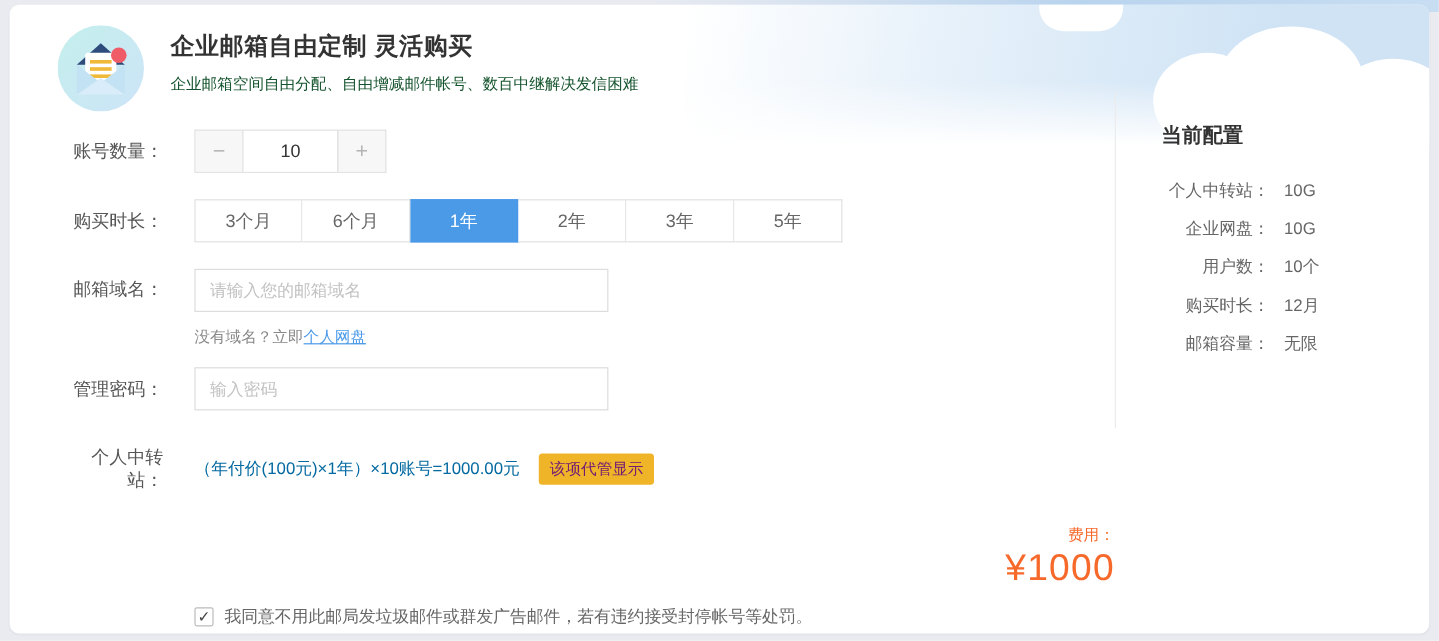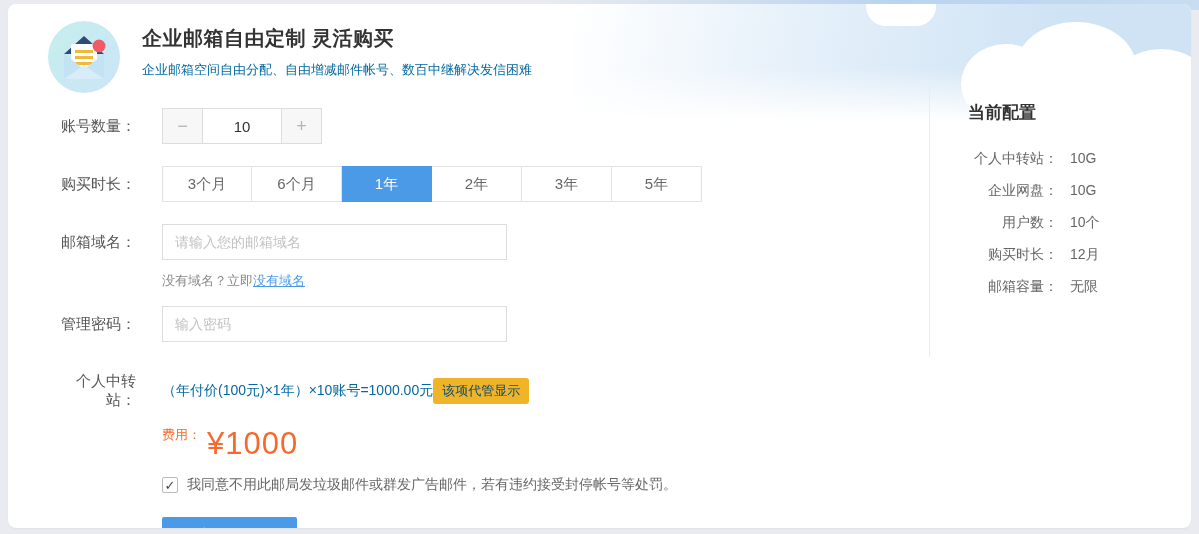--- a/index.html
+++ b/index.html
@@ -31,21 +31,21 @@
   .c3{ width:100px; height:80px; right:-20px; top:45px; }
   .c4{ width:190px; height:55px; right:-5px;  top:68px; border-radius:30px; }
   .c5{ width:70px;  height:40px; right:255px; top:-18px; border-radius:25px; }
   .content{ position:relative; display:flex; height:100%; }
   
   .left-col{ flex:1 1 auto; padding:17px 0 0 40px; }
   .header{ display:flex; align-items:flex-start; }
   .badge-icon{ width:72px; height:72px; flex:0 0 72px; }
   .titles{ margin-left:22px; padding-top:4px; }
   .page-title{ font-size:20px; font-weight:bold; color:#333; letter-spacing:.5px; }
-  .page-subtitle{ font-size:13px; color:#0369a1; margin-top:9px; }
+  .page-subtitle{ font-size:13px; color:#14532d; margin-top:9px; }
   
   .form{ margin-top:15px; }
   .form-row{ display:flex; align-items:center; margin-bottom:22px; }
   .form-label{ flex:0 0 88px; text-align:right; font-size:15px; color:#555; }
   .ctrl{ margin-left:26px; }
   
   .stepper{ display:flex; border:1px solid #ddd; height:36px; width:160px; }
   .step-btn{ width:40px; display:flex; align-items:center; justify-content:center;
     background:#f7f7f7; color:#b5b5b5; font-size:18px; cursor:pointer; user-select:none; }
   .step-minus{ border-right:1px solid #ddd; }
@@ -63,25 +63,25 @@
     color:#333; outline:none; font-family:"Liberation Sans","DejaVu Sans",sans-serif; }
   .text-input::placeholder{ color:#c2c2c2; }
   .stack{ display:flex; flex-direction:column; }
   .hint{ font-size:13px; color:#888; margin-top:12px; }
   .hint a{ color:var(--accent); text-decoration:underline; cursor:pointer; }
   .row-domain{ align-items:flex-start; margin-bottom:16px; }
   .row-domain .form-label{ line-height:36px; }
   
   .row-fee{ margin-top:30px; margin-bottom:0; }
   .fee-formula{ font-size:14px; color:#0369a1; }
-  .fee-badge{ display:inline-block; margin-left:0; background:var(--amber); color:#0c4a6e;
+  .fee-badge{ display:inline-block; margin-left:16px; background:var(--amber); color:#701a75;
     font-size:13px; padding:4px 9px; border-radius:3px; }
   .indent{ margin-left:114px; }
   
-  .price-row{ margin-top:16px; display:flex; align-items:flex-start; }
+  .price-row{ margin-top:27px; display:flex; align-items:flex-end;flex-direction:column; }
   .price-label{ font-size:13px; color:var(--orange); }
   .price-amount{ font-size:31px; color:var(--orange); margin-left:6px; letter-spacing:1px; }
   
   .agree-row{ margin-top:14px; display:flex; align-items:center; }
   .checkbox{ width:16px; height:16px; border:1px solid #bbb; border-radius:2px; background:#fff;
     display:flex; align-items:center; justify-content:center; font-size:13px; color:#444; cursor:pointer; }
   .agree-text{ font-size:14px; color:#666; margin-left:9px; }
   
   .buy-row{ margin-top:23px; display:flex; align-items:center; }
   .buy-btn{ width:135px; height:38px; background:var(--accent); color:#fff; font-size:16px;
@@ -157,21 +157,21 @@
             <div class="seg">2年</div>
             <div class="seg">3年</div>
             <div class="seg">5年</div>
           </div>
         </div>
 
         <div class="form-row row-domain">
           <div class="form-label">邮箱域名：</div>
           <div class="ctrl stack">
             <input class="text-input" placeholder="请输入您的邮箱域名" style="">
-            <div class="hint"><span>没有域名？立即</span><a>没有域名</a></div>
+            <div class="hint"><span>没有域名？立即</span><a>个人网盘</a></div>
           </div>
         </div>
 
         <div class="form-row">
           <div class="form-label">管理密码：</div>
           <input class="ctrl text-input" placeholder="输入密码" style="">
         </div>
 
         <div class="form-row row-fee">
           <div class="form-label">个人中转站：</div>

